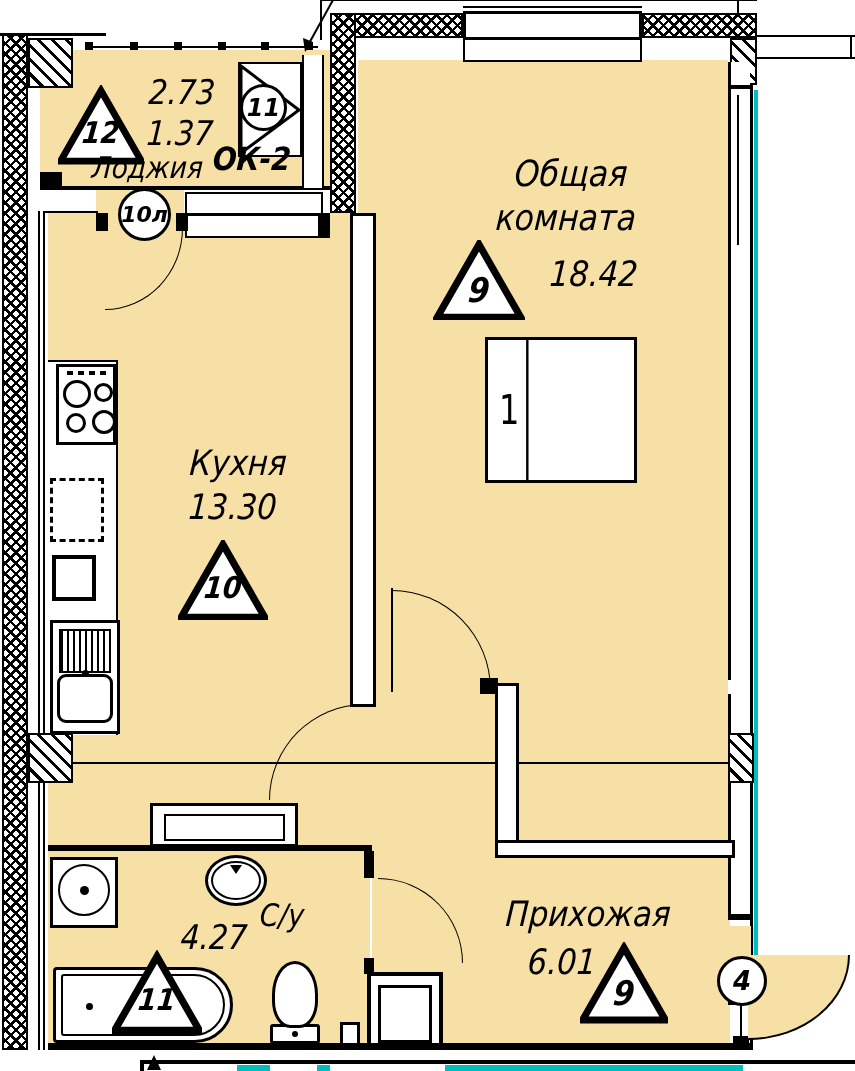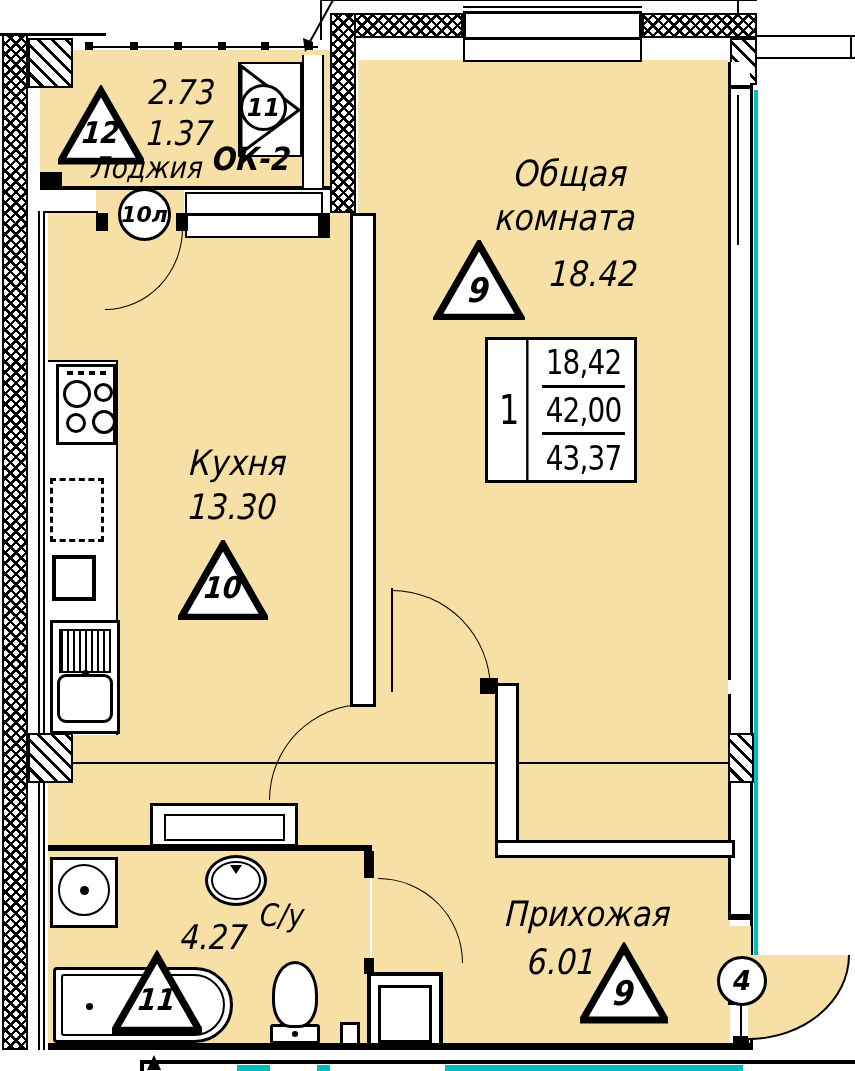--- a/index.html
+++ b/index.html
@@ -221,25 +221,20 @@
         <polygon points="50,5 97,87 3,87" fill="#fff" stroke="#000" stroke-width="8"></polygon>
       </svg>
     <span class="n" style="font-size:34px;">9</span>
   </div>
   <div class="circ" style="left:717px;top:956px;width:50px;height:50px;font-size:26px;border-width:3.5px;">
     <span>4</span>
   </div>
 
   <div class="atable">
     <div class="c1">1</div>
-    <div class="rows">
-      <div>18,42</div>
-      <div>42,00</div>
-      <div>43,37</div>
-    </div>
   </div>
 
   <div class="t" style="left:150px;top:72px;font-size:34px;">2.73</div>
   <div class="t" style="left:148px;top:113px;font-size:34px;">1.37</div>
   <div class="t" style="left:93px;top:150px;font-size:30px;">Лоджия</div>
   <div class="t" style="left:214px;top:140px;font-size:32px;font-weight:bold;">ОК-2</div>
 
   <div class="t" style="left:516px;top:153px;font-size:36px;">Общая</div>
   <div class="t" style="left:497px;top:197px;font-size:36px;">комната</div>
   <div class="t" style="left:551px;top:254px;font-size:35px;">18.42</div>

